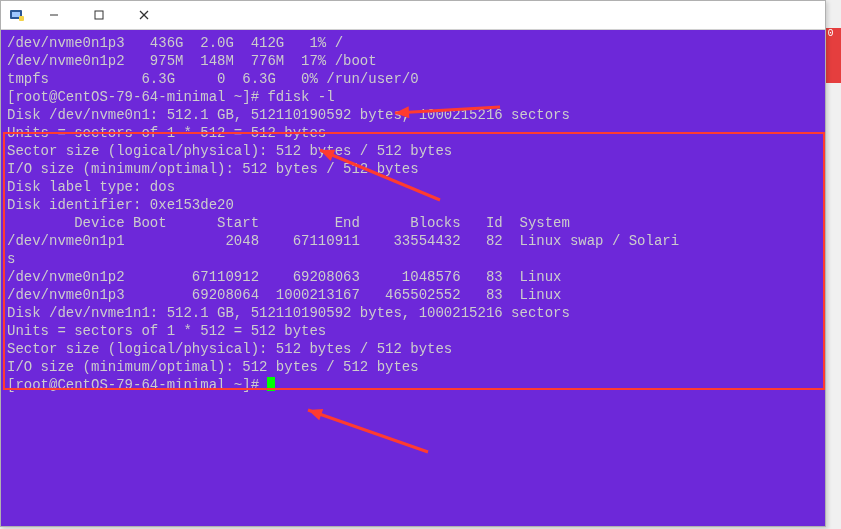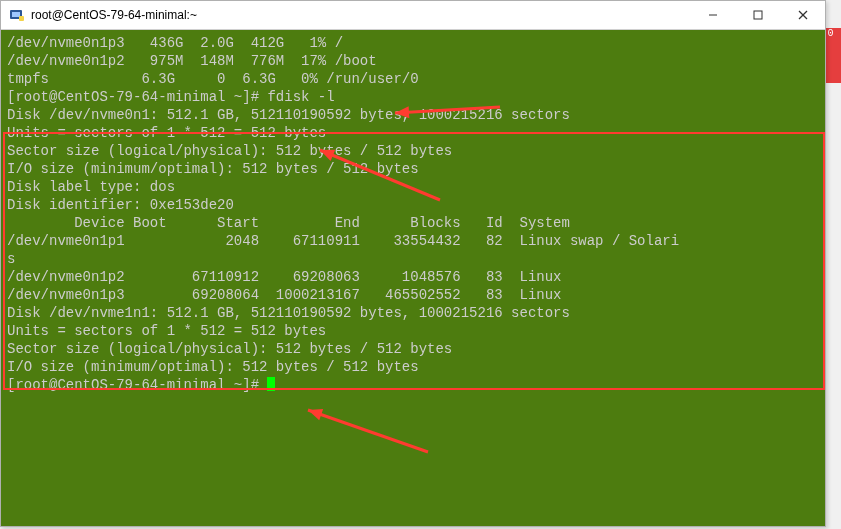--- a/index.html
+++ b/index.html
@@ -75,21 +75,21 @@
     display: flex;
     align-items: center;
     justify-content: center;
     font-family: "Segoe UI", sans-serif;
     font-size: 12px;
     color: #333;
     cursor: pointer;
   }
   .term {
     flex: 1;
-    background: #4d7c0f;
+    background: #6d28d9;
     color: #cccccc;
     padding: 4px 6px 0 6px;
     line-height: 18px;
     white-space: pre;
     overflow: hidden;
     position: relative;
   }
   .term .line { display: block; }
   .cursor-block {
     display: inline-block;
@@ -120,21 +120,20 @@
 
   <div class="window">
     <div class="titlebar">
       <span class="icon">
         <svg width="16" height="16" viewBox="0 0 16 16">
           <rect x="1" y="3" width="12" height="9" fill="#2b5797" rx="1"></rect>
           <rect x="3" y="5" width="8" height="5" fill="#9ec7ff"></rect>
           <rect x="10" y="9" width="5" height="5" fill="#f3d34a" rx="1"></rect>
         </svg>
       </span>
-      <span class="title">root@CentOS-79-64-minimal:~</span>
       <div class="winbtns">
         <div class="winbtn">
           <svg width="10" height="10">
               <line x1="1" y1="5" x2="9" y2="5" stroke="#333" stroke-width="1"></line>
             </svg>
         </div>
         <div class="winbtn">
           <svg width="10" height="10">
               <rect x="1" y="1" width="8" height="8" fill="none" stroke="#333" stroke-width="1"></rect>
             </svg>

